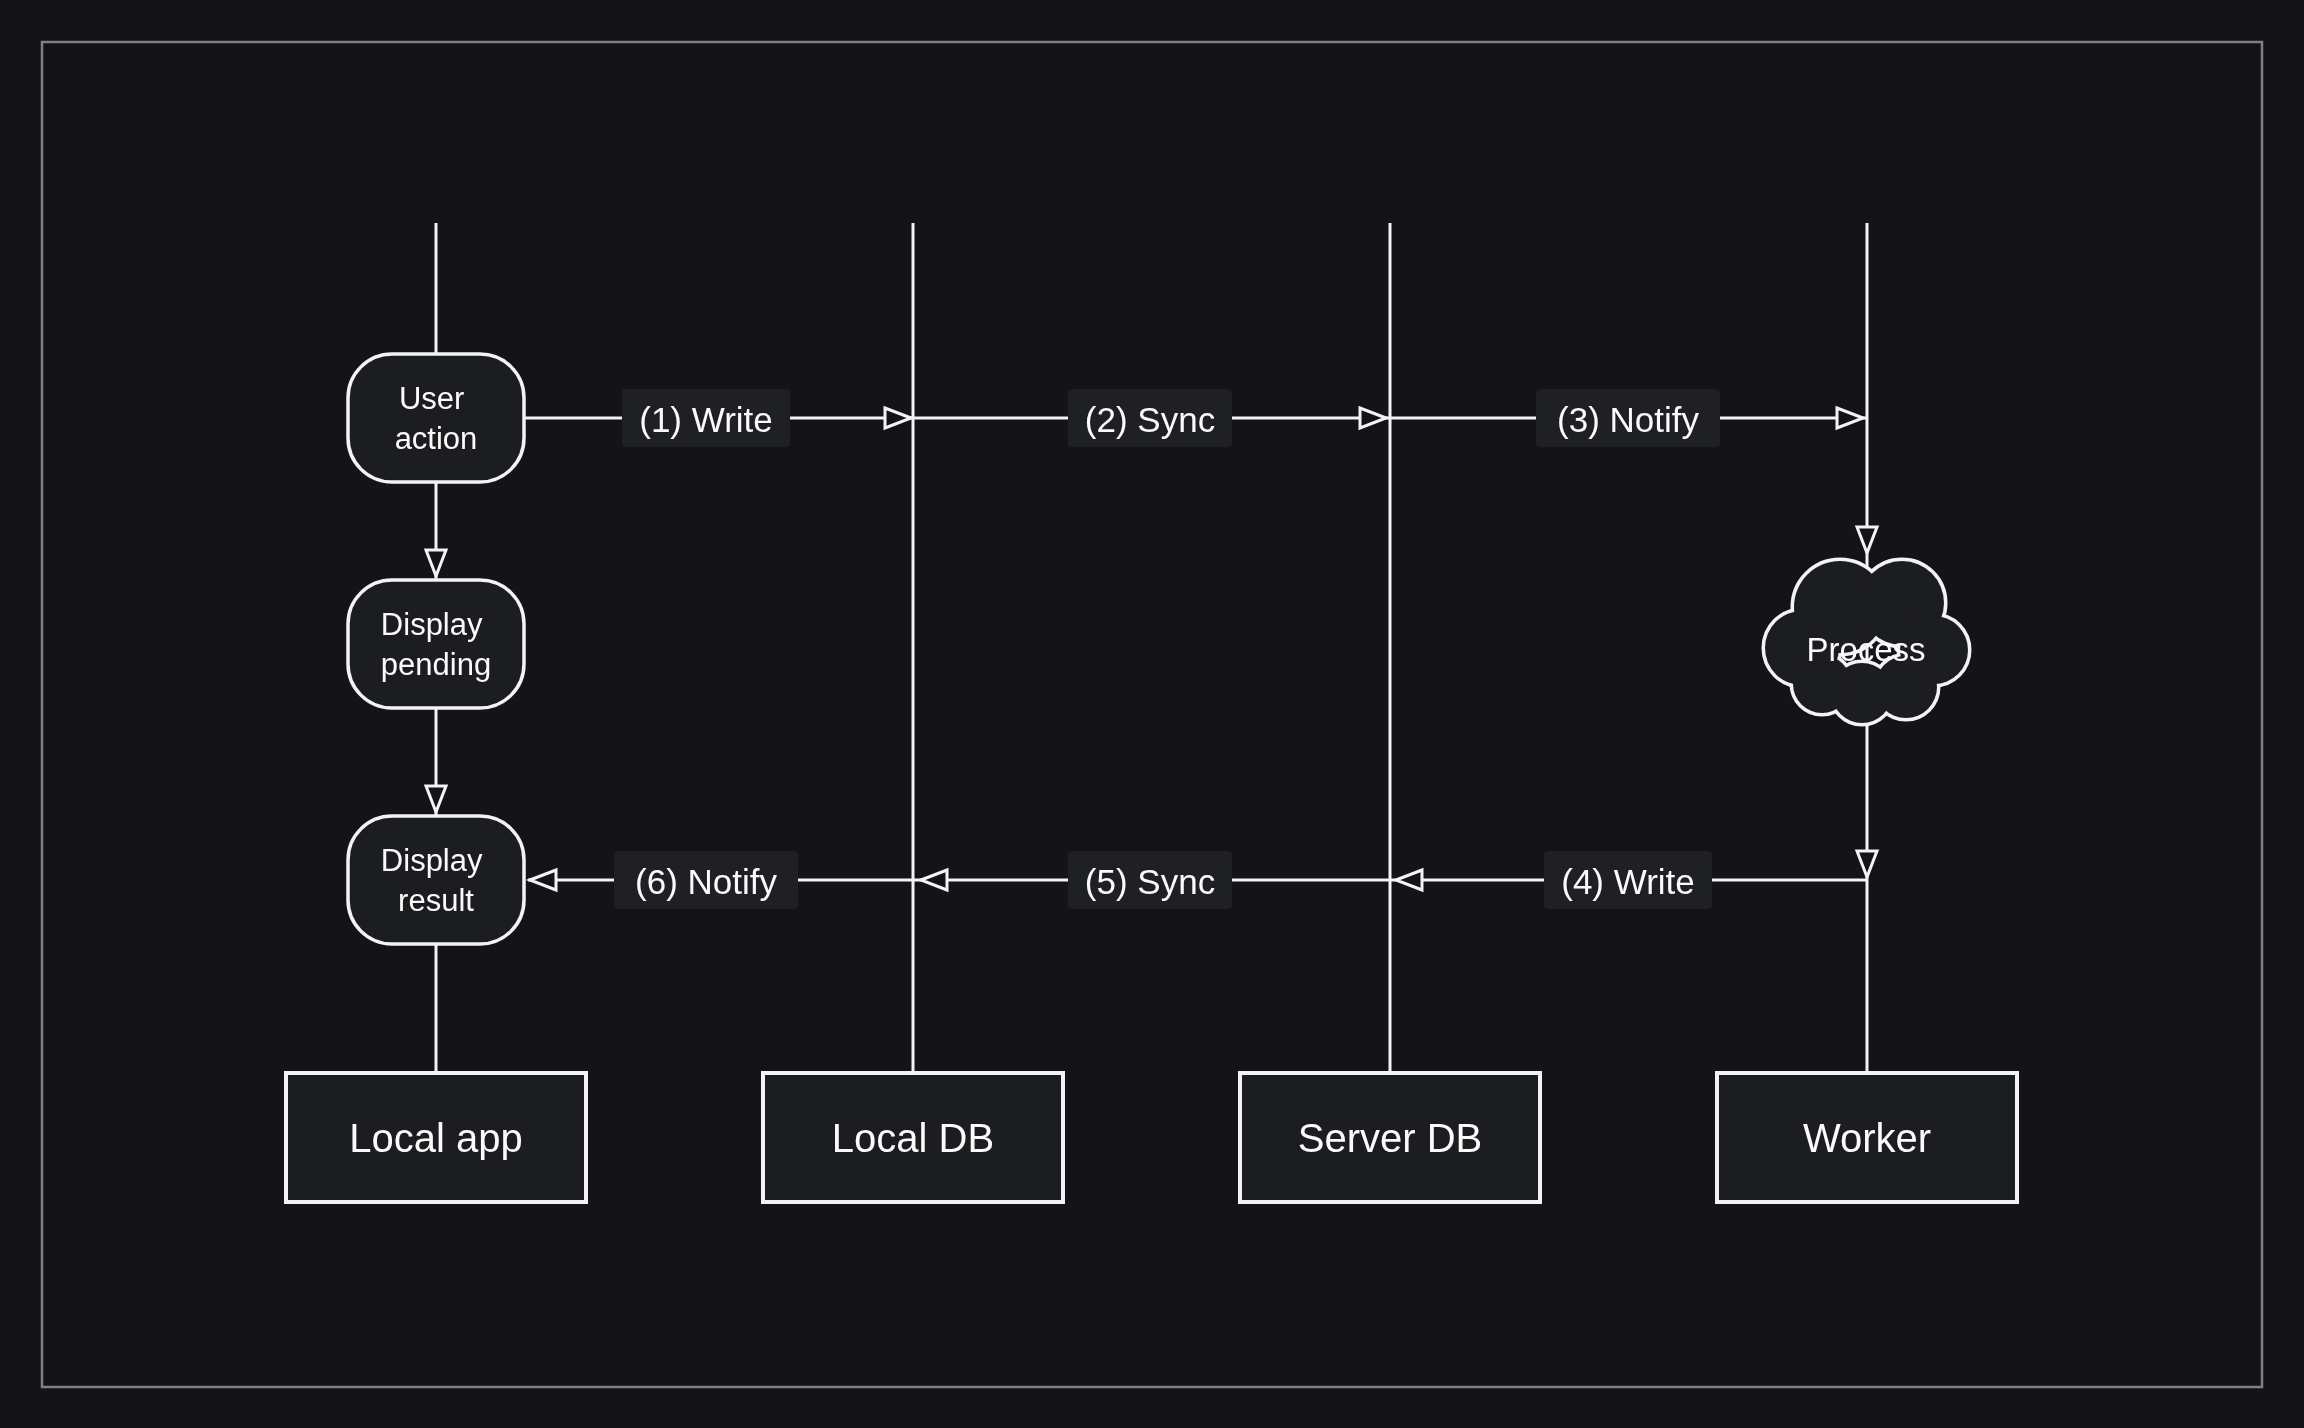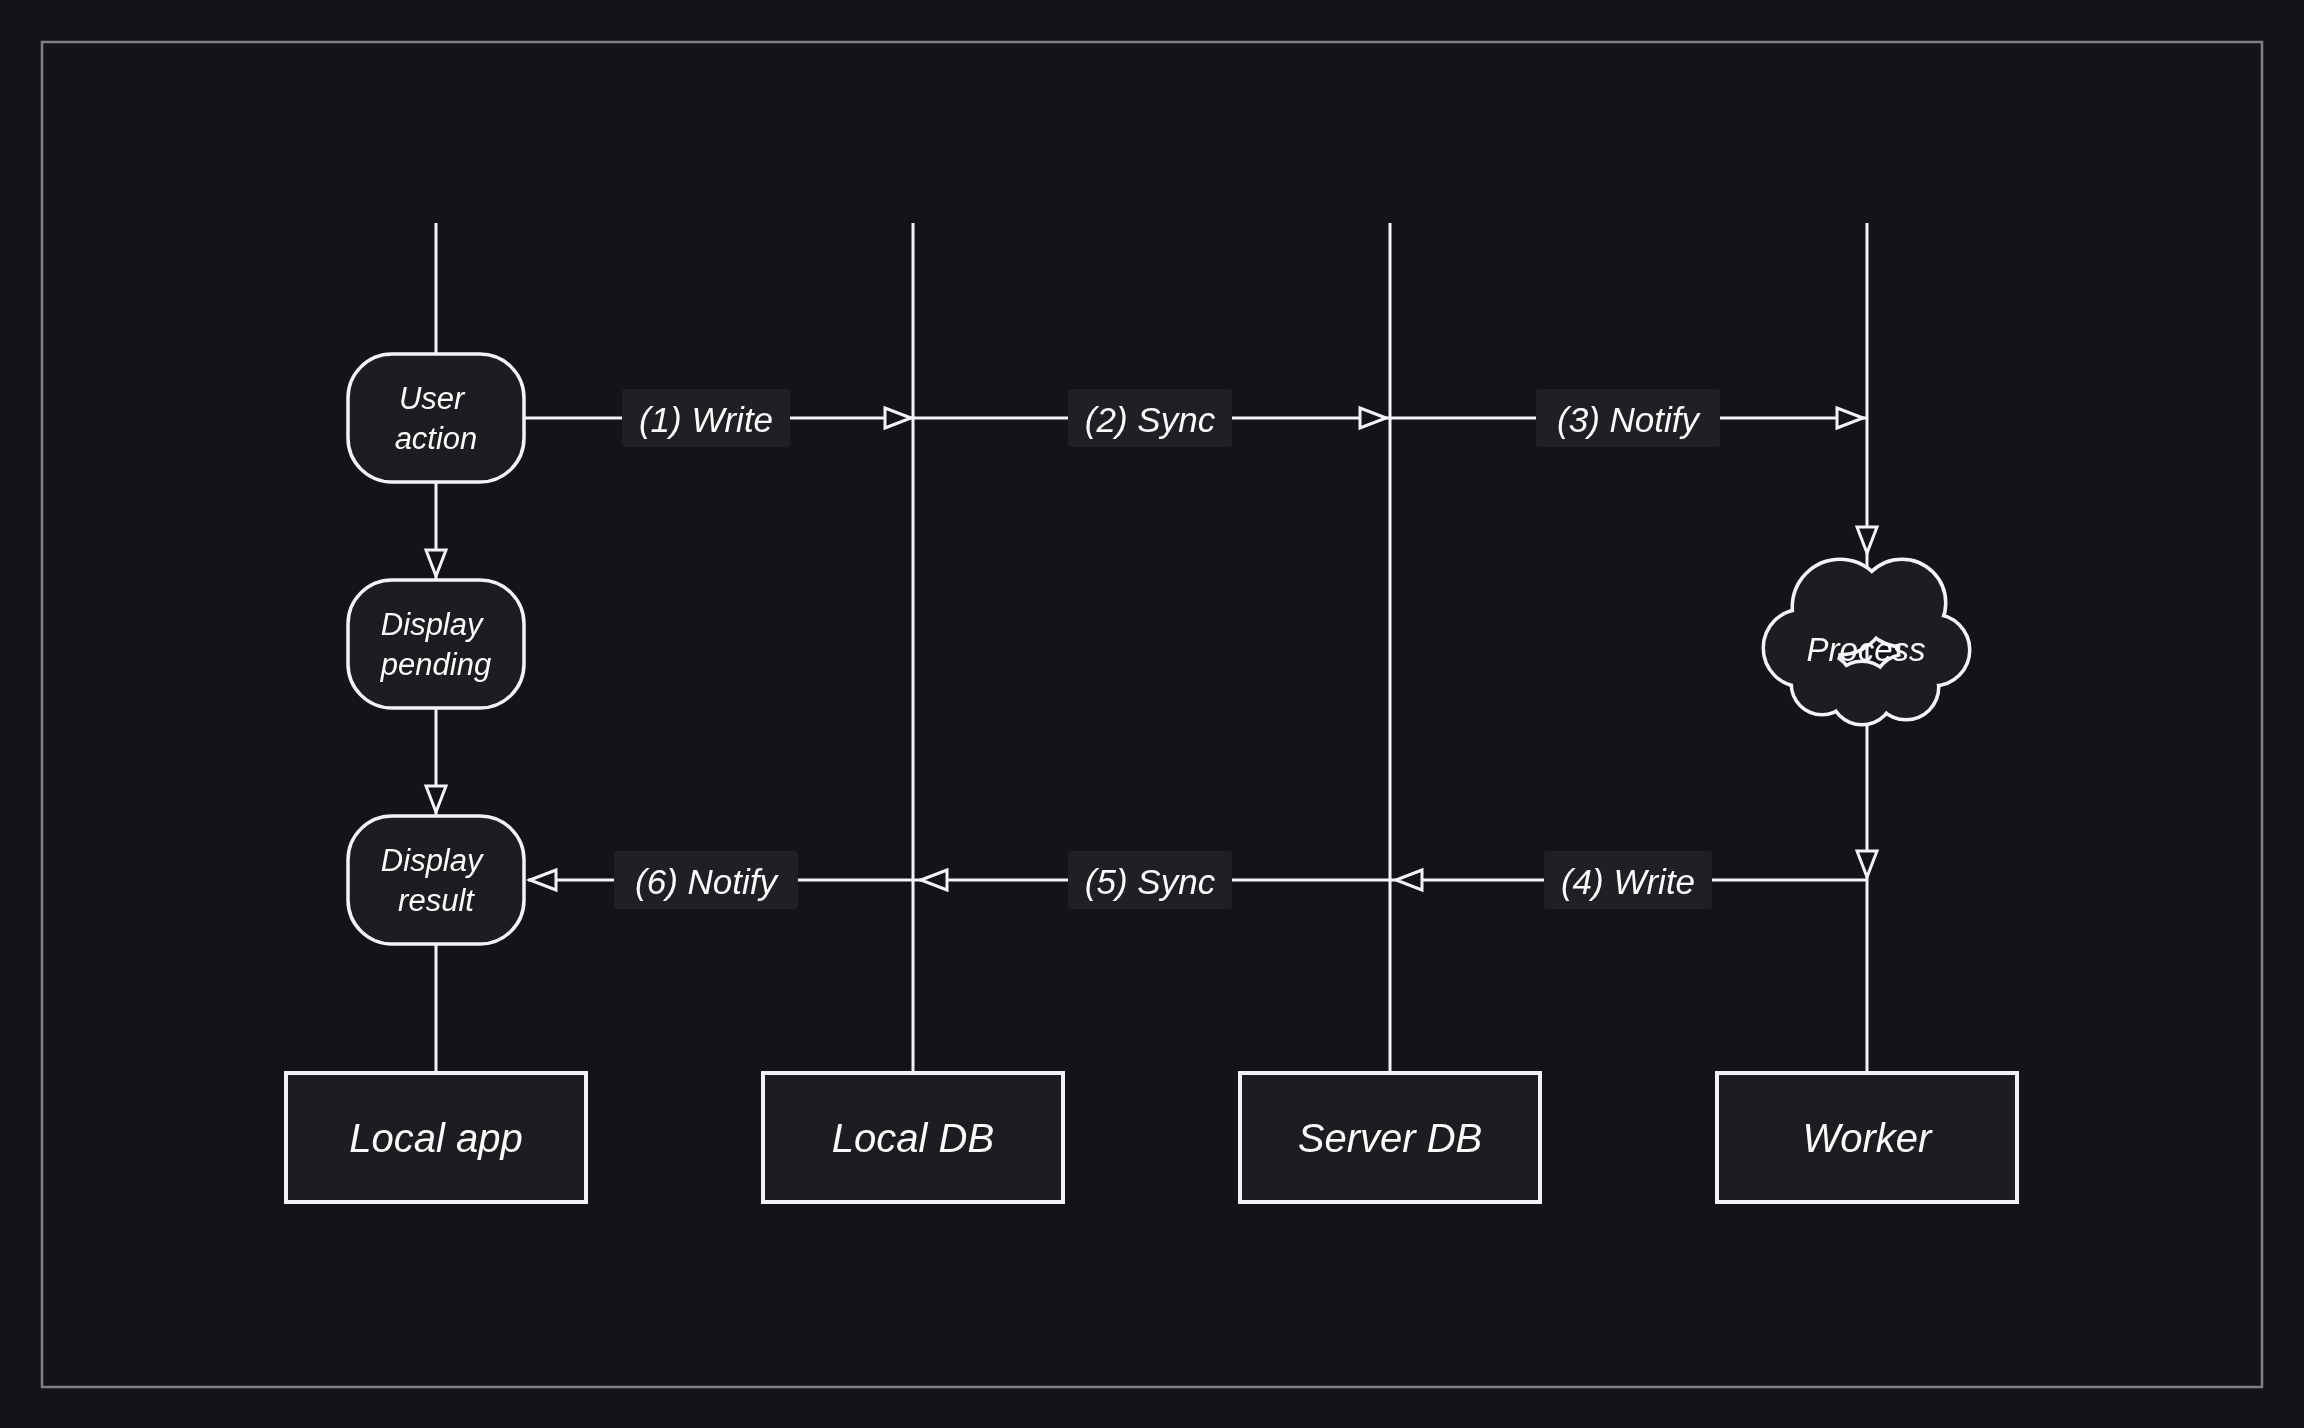--- a/index.html
+++ b/index.html
@@ -1,16 +1,16 @@
 <!DOCTYPE html>
 <html><head>
 <meta charset="utf-8">
 <style>
   html,body{margin:0;padding:0;background:#141418;}
-  .stage{position:relative;width:2304px;height:1428px;background:#141418;overflow:hidden;font-style:italic;}
+  .stage{position:relative;width:2304px;height:1428px;background:#141418;overflow:hidden;}
   svg{display:block;}
   .frame{fill:none;stroke:#7f8084;stroke-width:2.5;}
   .line{stroke:#f2f3f6;stroke-width:3;fill:none;}
   .shape{fill:#1c1d20;stroke:#f2f3f6;stroke-width:3.5;}
   .box{fill:#1c1d20;stroke:#f2f3f6;stroke-width:4;}
   .chip{fill:#1e2024;stroke:none;}
   .head{fill:#141418;stroke:#f2f3f6;stroke-width:3;stroke-linejoin:miter;}
   .cloud-stroke{fill:none;stroke:#f2f3f6;stroke-width:7;}
   .cloud-fill{fill:#1c1d20;stroke:none;}
   text{fill:#fafafa;font-family:"Liberation Sans",sans-serif;text-anchor:middle;dominant-baseline:central;}

